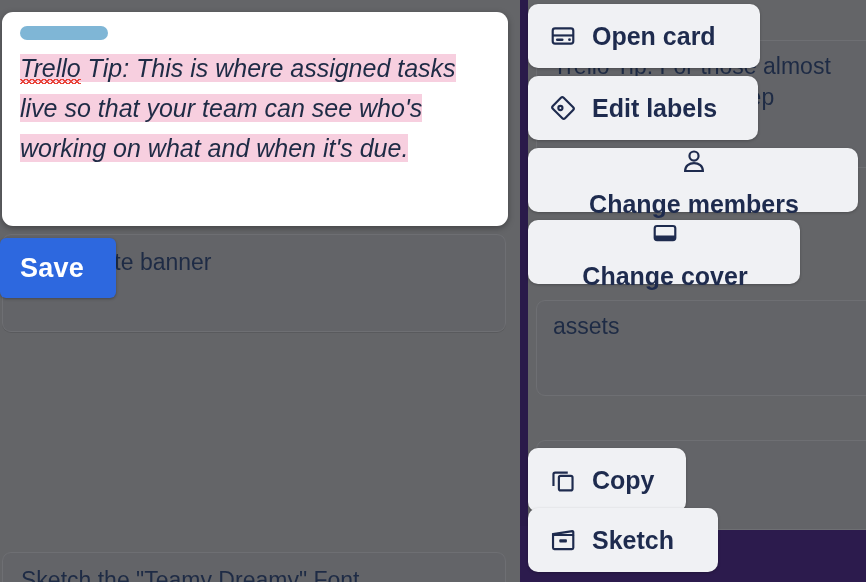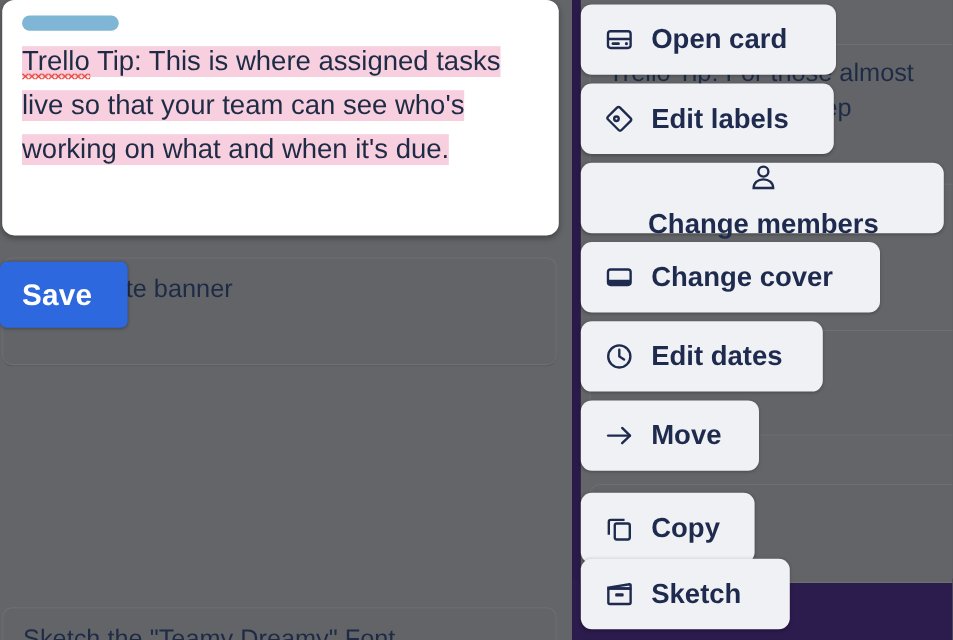--- a/index.html
+++ b/index.html
@@ -103,29 +103,30 @@
     line-height: 31px;
   }
   #rcard-tip  { top: 40px;  height: 128px; }
   #rcard-assets { top: 300px; height: 96px; }
   #rcard-addcard { top: 440px; height: 90px; }
 
   
   .edit-card {
     position: absolute;
     left: 2px;
-    top: 0;
+    top: 12px;
     width: 506px;
     height: 214px;
     background: #ffffff;
     border-radius: 11px;
     box-sizing: border-box;
     padding: 14px 18px 10px 18px;
     box-shadow: 0 2px 6px rgba(0,0,0,0.35);
     overflow: hidden;
+    font-style: italic;
   }
   .edit-card .chip {
     display: block;
     width: 88px;
     height: 14px;
     border-radius: 7px;
     margin-bottom: 8px;
   }
   .chip-blue { background: #7fb6d6; }
   .edit-text {
@@ -203,21 +204,21 @@
     width: 26px;
     height: 26px;
     flex: 0 0 26px;
     display: block;
   }
   .qm-item .qm-icon svg { display: block; width: 26px; height: 26px; }
 
   #qm-open-card      { top: 4px;   width: 232px; }
   #qm-edit-labels    { top: 76px;  width: 230px; }
   #qm-change-members { top: 148px; width: 330px; flex-direction: column; }
-  #qm-change-cover   { top: 220px; width: 272px; }
+  #qm-change-cover   { top: 220px; width: 272px; flex-direction: column; }
   #qm-edit-dates     { top: 292px; width: 220px; }
   #qm-move           { top: 364px; width: 162px; }
   #qm-copy           { top: 448px; width: 158px; }
   #qm-archive        { top: 508px; width: 190px; }
 </style>
 </head>
 <body>
 
 <div class="board-layer">
   <div class="purple-col-edge"></div>
@@ -294,39 +295,21 @@
   <div class="qm-item" id="qm-change-cover">
     <span class="qm-icon">
       <svg viewBox="0 0 24 24" fill="none" stroke="#1e2b4e" stroke-width="2">
         <rect x="2.5" y="5.5" width="19" height="13" rx="2.2"></rect>
         <path d="M2.8 14.2 h18.4 v2.1 a2.2 2.2 0 0 1 -2.2 2.2 h-14 a2.2 2.2 0 0 1 -2.2 -2.2 z" fill="#1e2b4e" stroke="none"></path>
       </svg>
     </span>
     <span>Change cover</span>
   </div>
 
-  <div class="qm-item" id="qm-edit-dates">
-    <span class="qm-icon">
-      <svg viewBox="0 0 24 24" fill="none" stroke="#1e2b4e" stroke-width="2">
-        <circle cx="12" cy="12" r="9.3"></circle>
-        <path d="M12 6.4 V12 L16 14.6" stroke-linecap="round"></path>
-      </svg>
-    </span>
-    <span>Edit dates</span>
-  </div>
-
-  <div class="qm-item" id="qm-move">
-    <span class="qm-icon">
-      <svg viewBox="0 0 24 24" fill="none" stroke="#1e2b4e" stroke-width="2" stroke-linecap="round" stroke-linejoin="round">
-        <line x1="2.6" y1="12" x2="20.8" y2="12"></line>
-        <polyline points="14.4,5.6 21,12 14.4,18.4"></polyline>
-      </svg>
-    </span>
-    <span>Move</span>
-  </div>
+
 
   <div class="qm-item" id="qm-copy">
     <span class="qm-icon">
       <svg viewBox="0 0 24 24" fill="none" stroke="#1e2b4e" stroke-width="2">
         <rect x="8.2" y="8.2" width="12.6" height="13.4" rx="1.6"></rect>
         <path d="M16.4 5.2 H4.8 a1.6 1.6 0 0 0 -1.6 1.6 V17.6"></path>
       </svg>
     </span>
     <span>Copy</span>
   </div>

